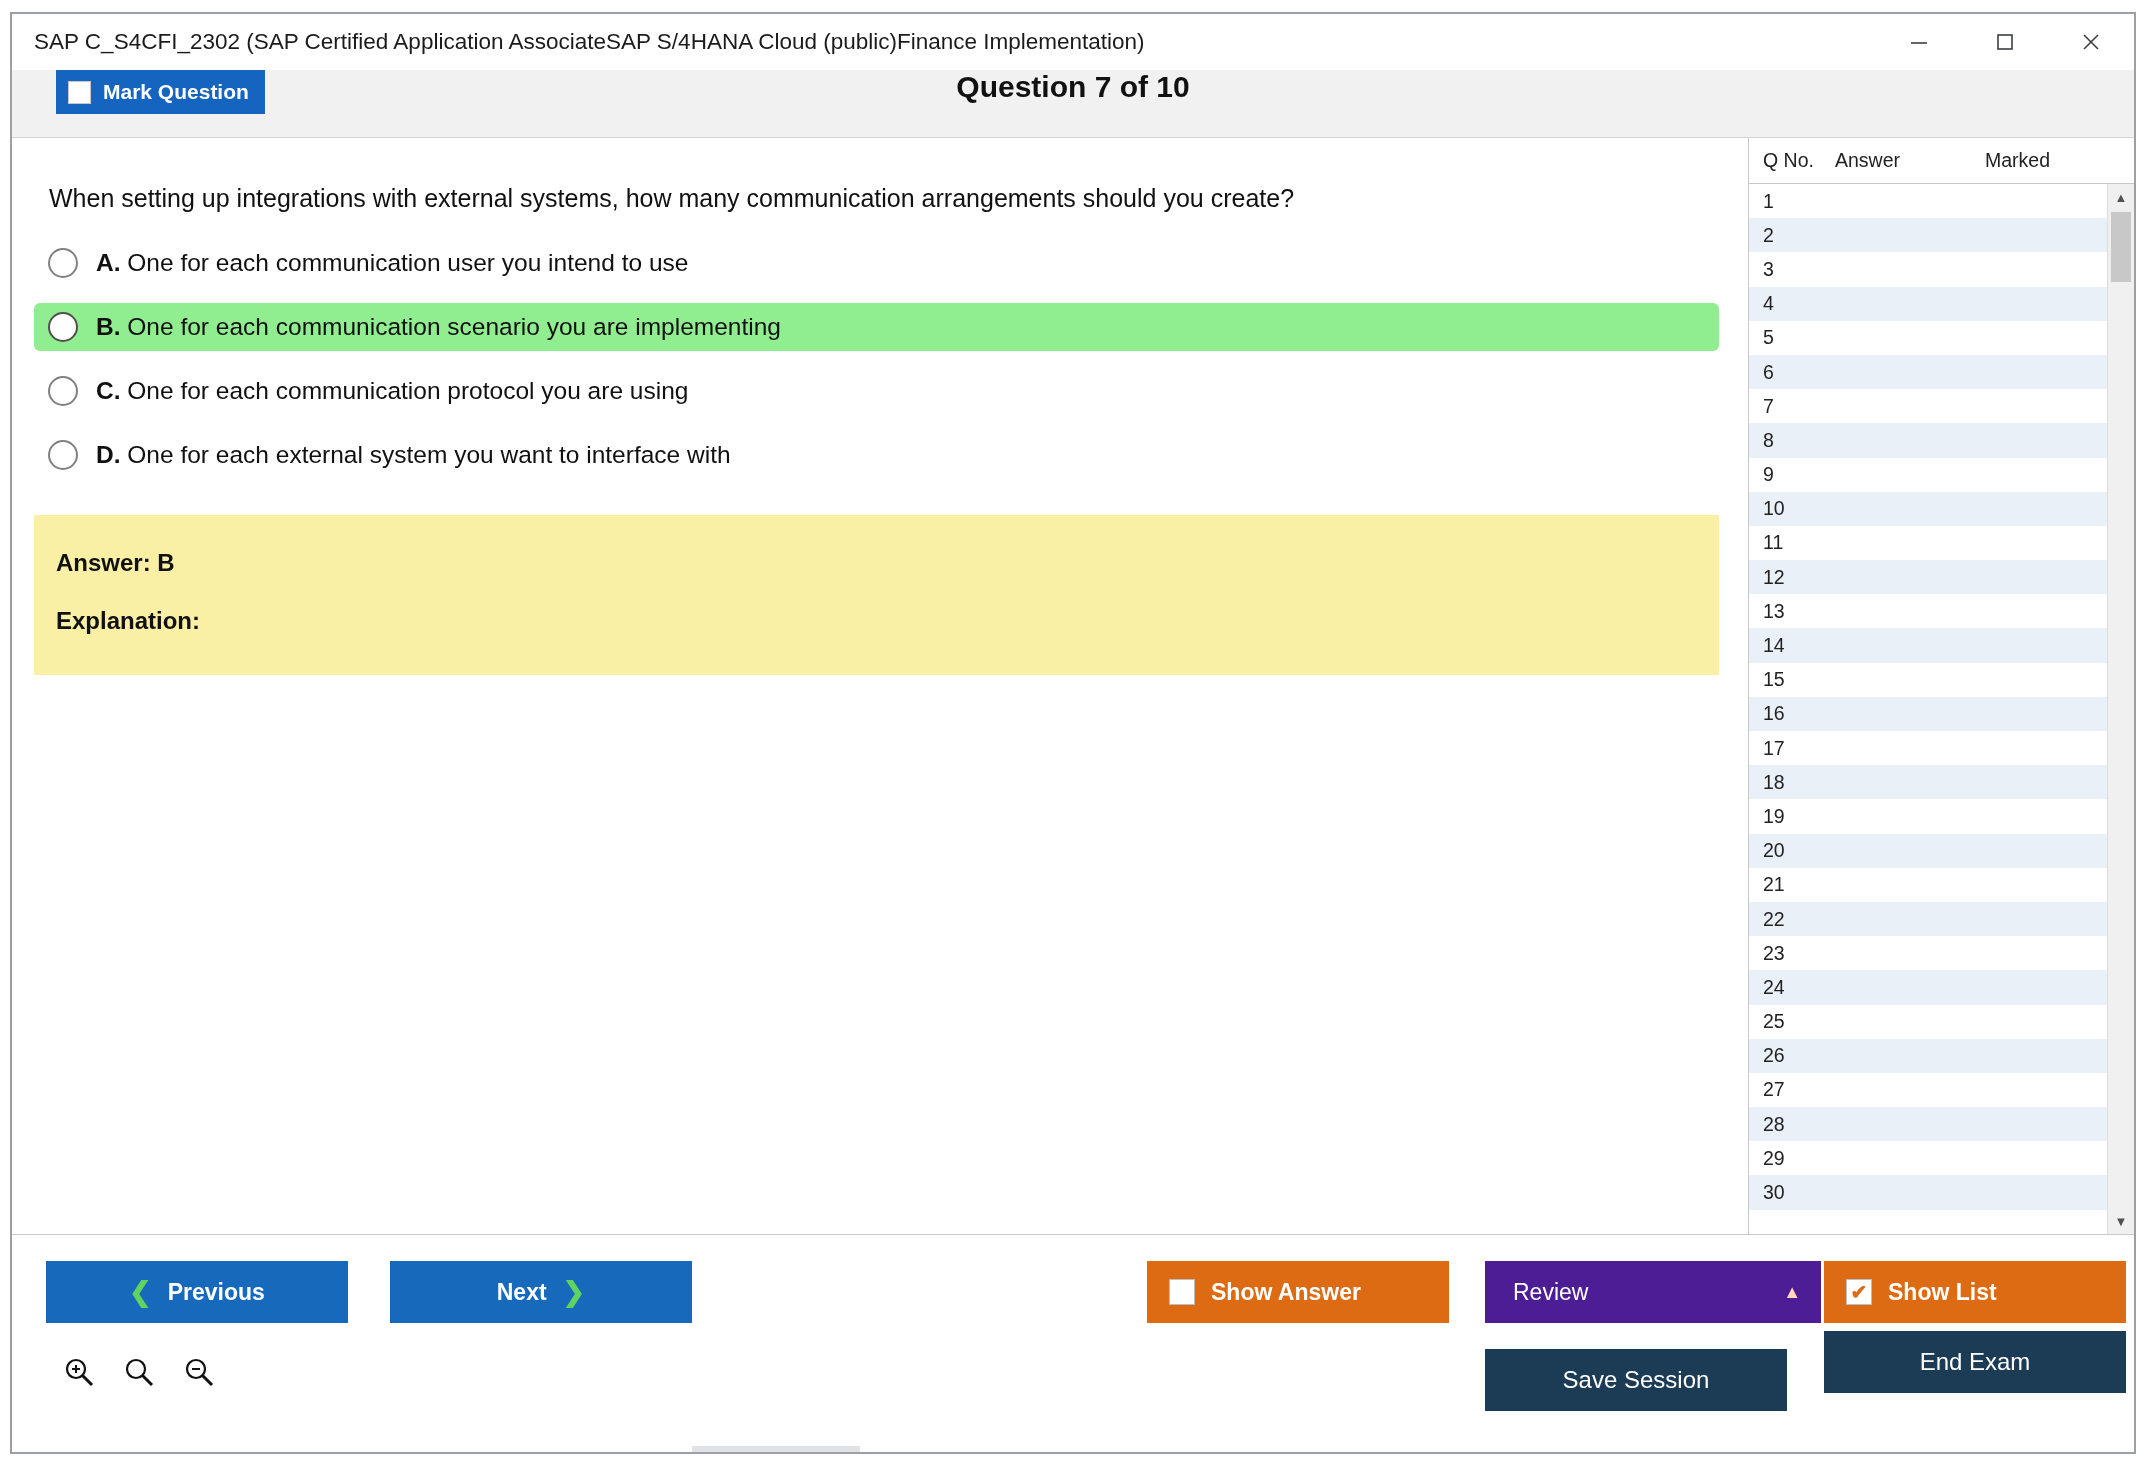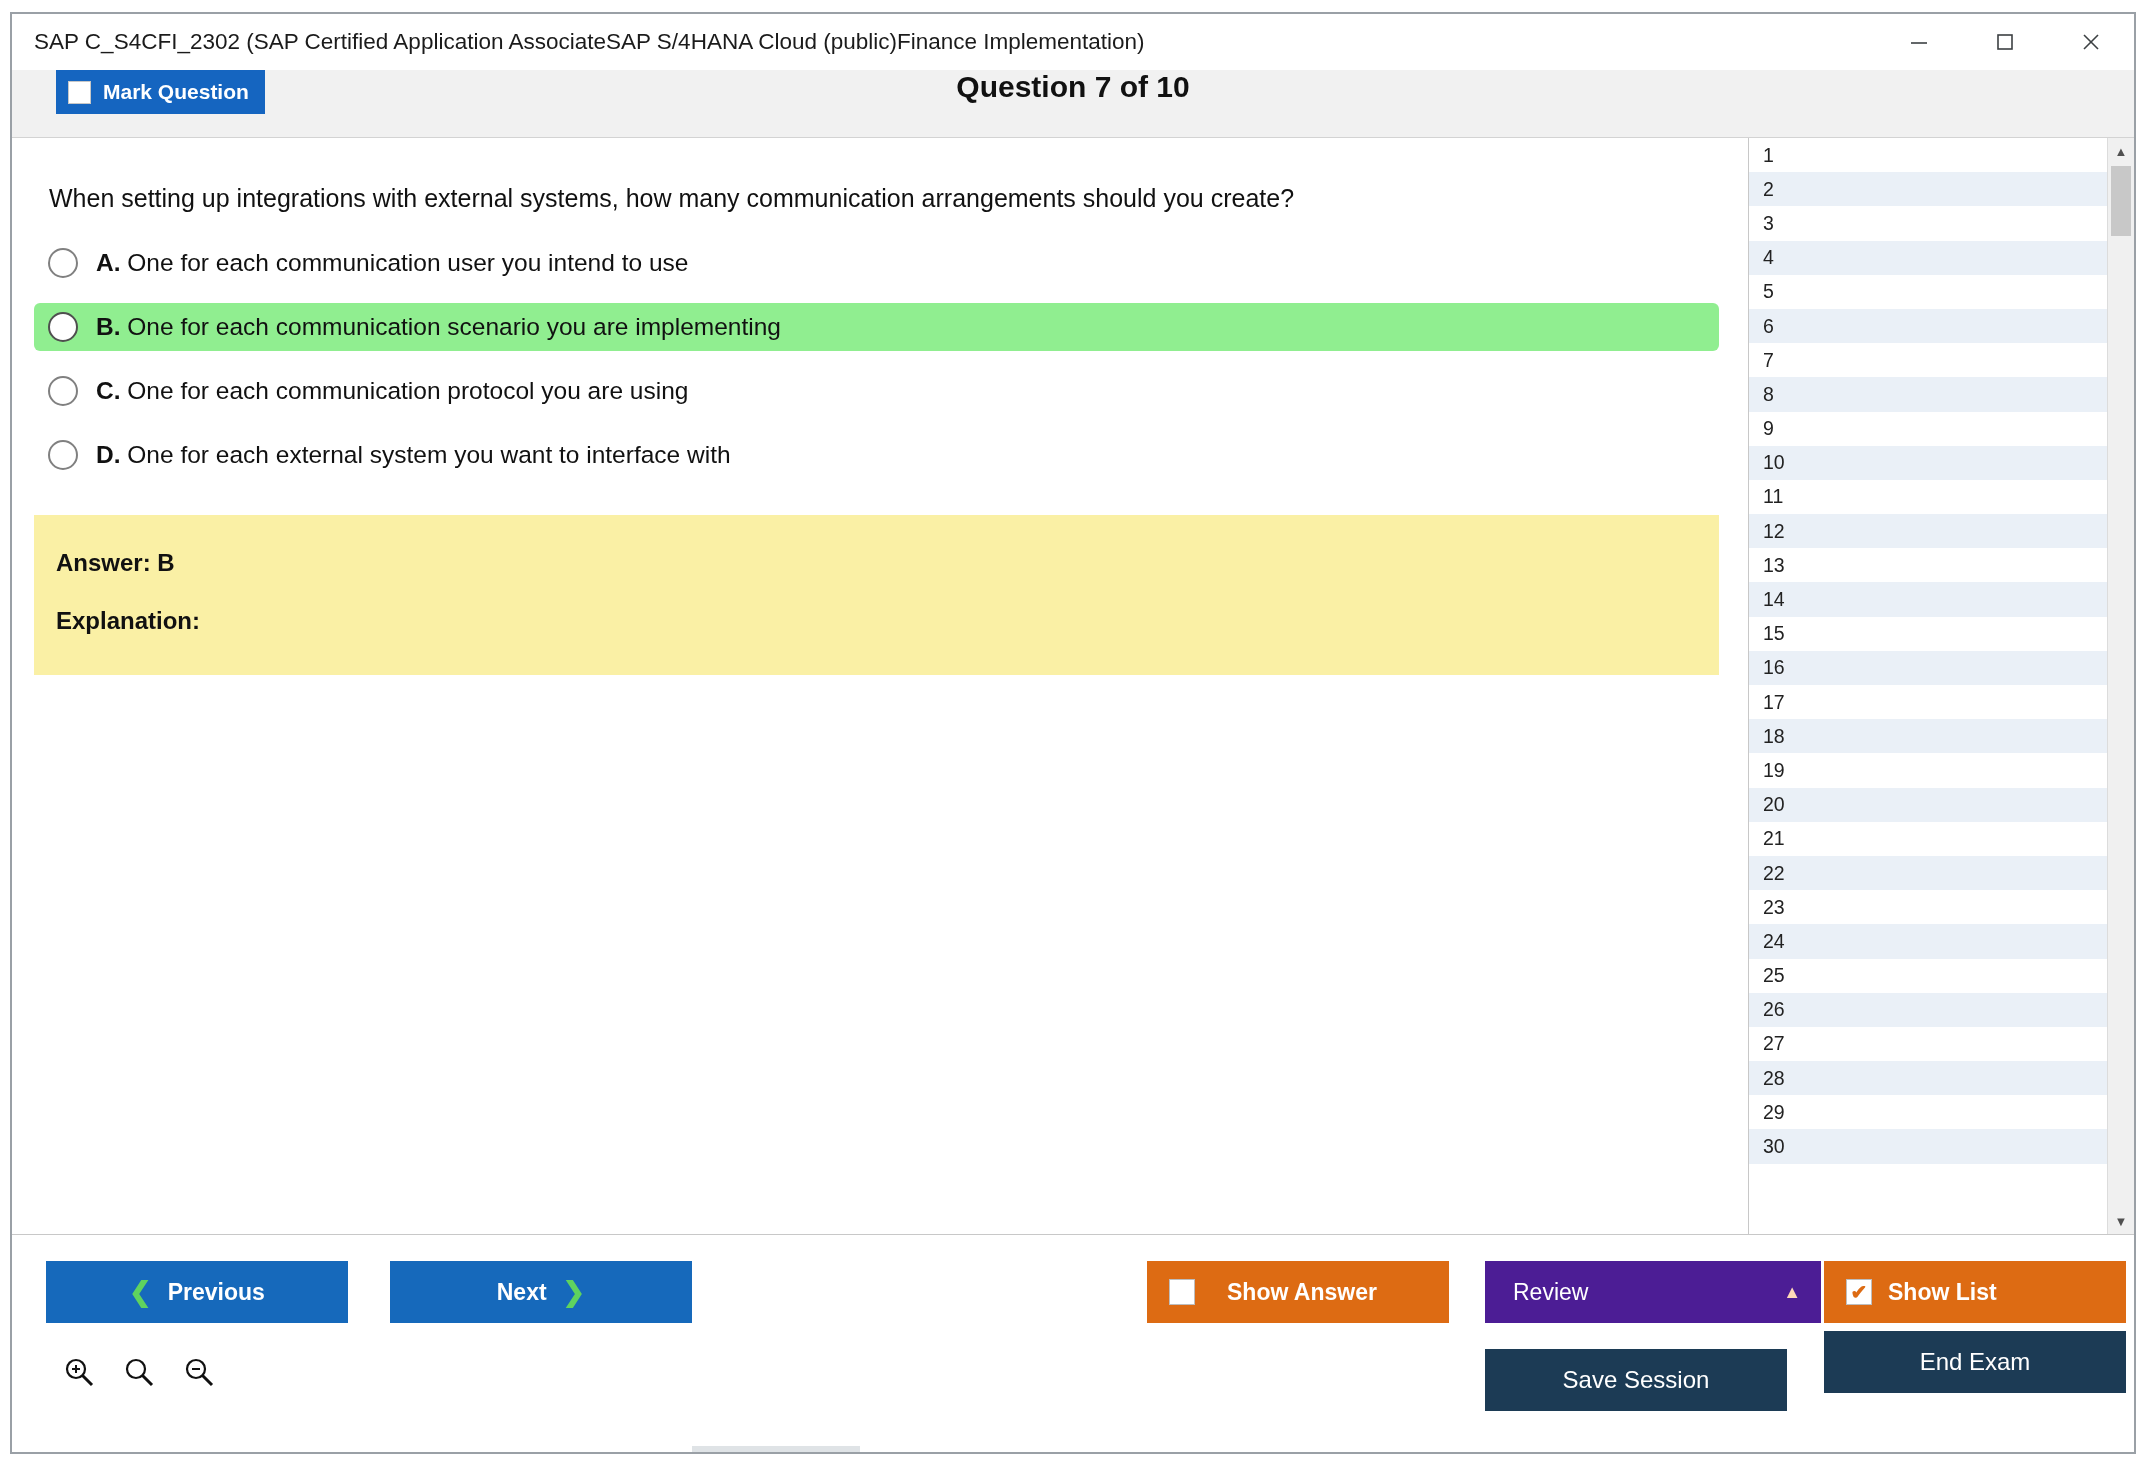--- a/index.html
+++ b/index.html
@@ -287,21 +287,21 @@
     gap: 16px;
   }
   .chev { color: #5fd35f; font-size: 27px; font-weight: bold; line-height: 1; }
   .btn-show-answer {
     position: absolute;
     left: 1135px;
     top: 26px;
     width: 302px;
     height: 62px;
     background: #dd6b13;
-    gap: 32px;
+    gap: 16px;
     justify-content: flex-start;
     padding-left: 22px;
   }
   .btn-review {
     position: absolute;
     left: 1473px;
     top: 26px;
     width: 336px;
     height: 62px;
     background: #4c1d95;
@@ -447,20 +447,25 @@
           </div>
         </div>
 
         <div class="answer-panel">
           <div class="answer-line">Answer: B</div>
           <div class="answer-line">Explanation:</div>
         </div>
       </div>
 
       <div class="qlist">
+        <div class="qlist-head">
+          <div class="c1">Q No.</div>
+          <div class="c2">Answer</div>
+          <div class="c3">Marked</div>
+        </div>
         <div class="qlist-body">
           <div class="qrows" id="qrows">
               <div class="qrow">
                 <div class="c1">1</div>
                 <div class="c2"></div>
                 <div class="c3"></div>
               </div>
               <div class="qrow alt">
                 <div class="c1">2</div>
                 <div class="c2"></div>

